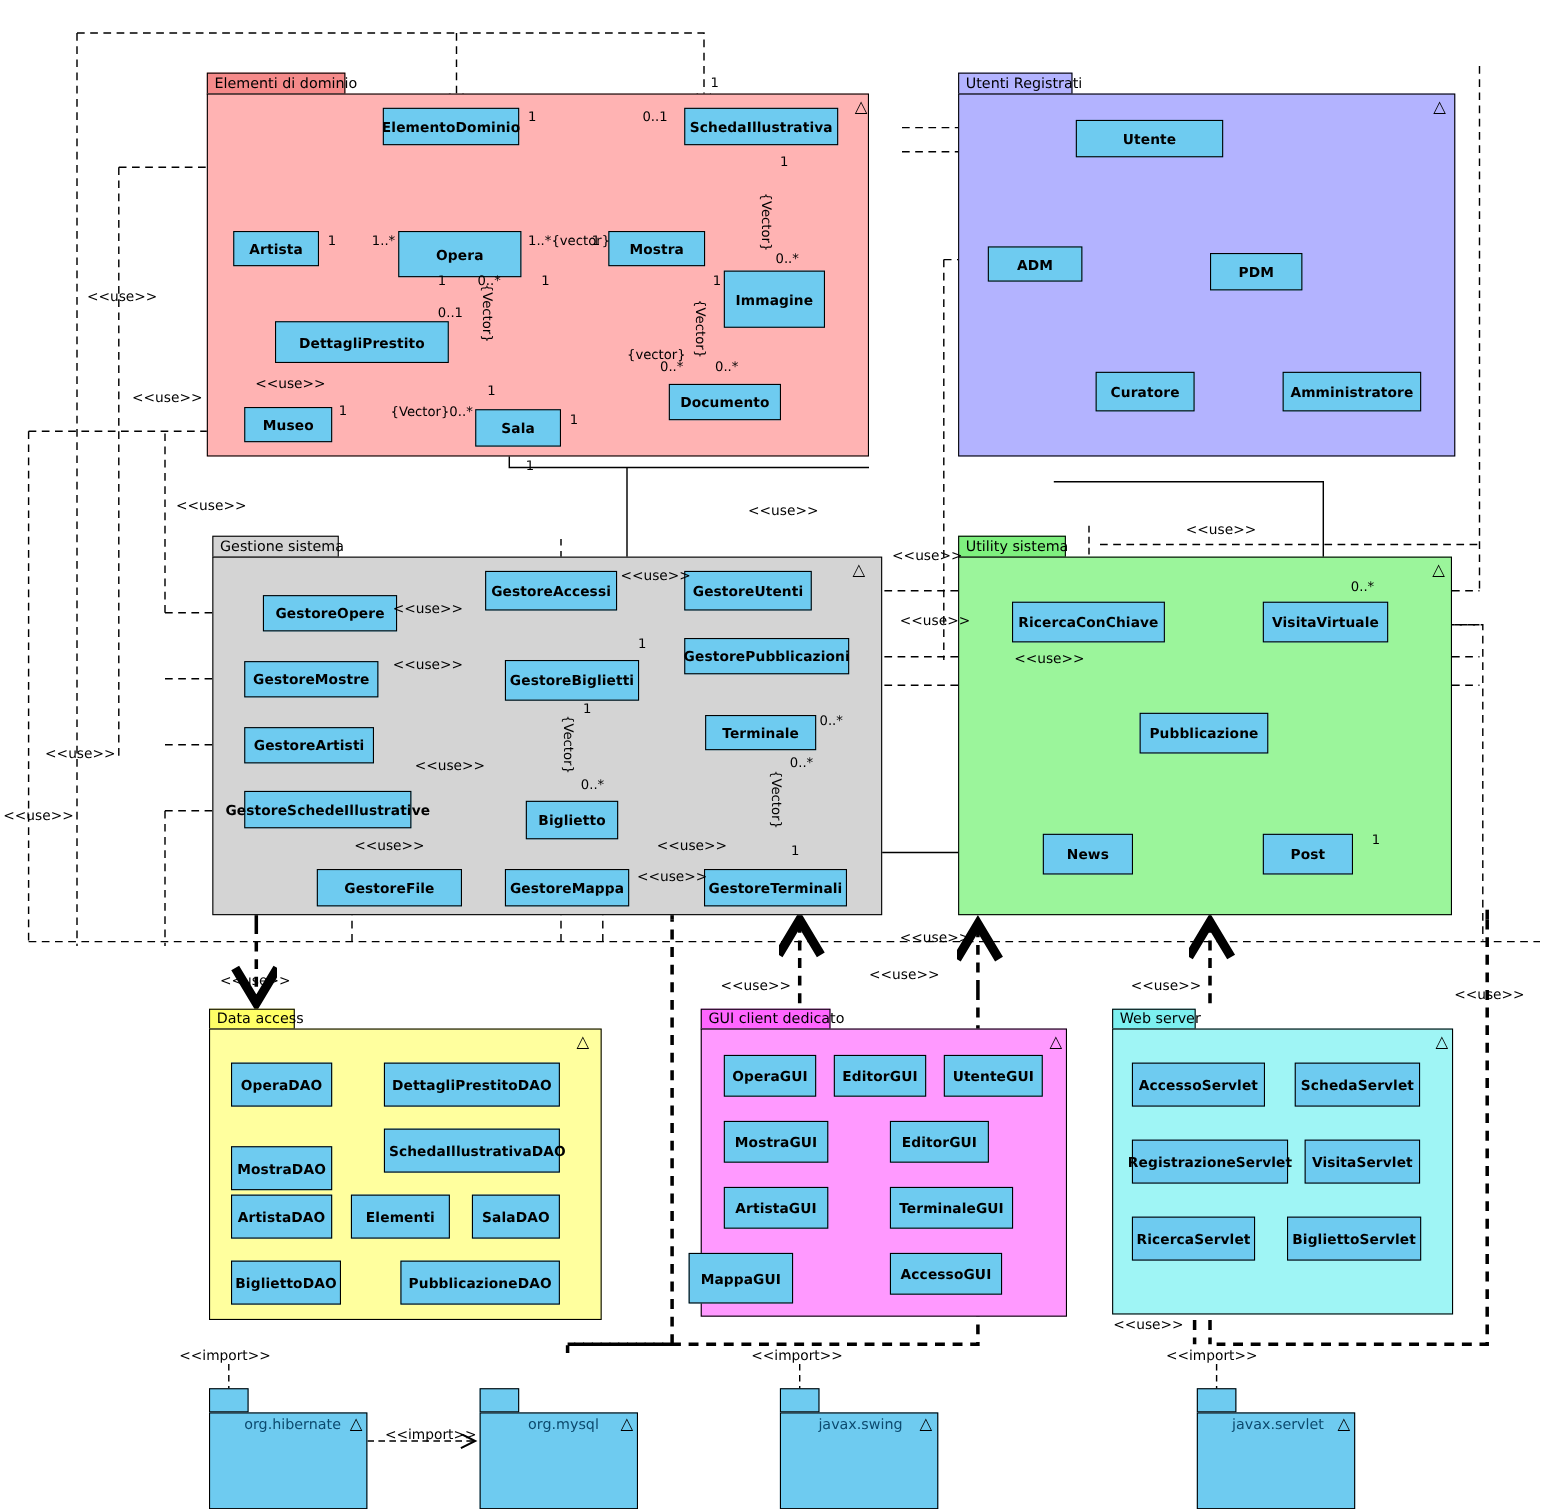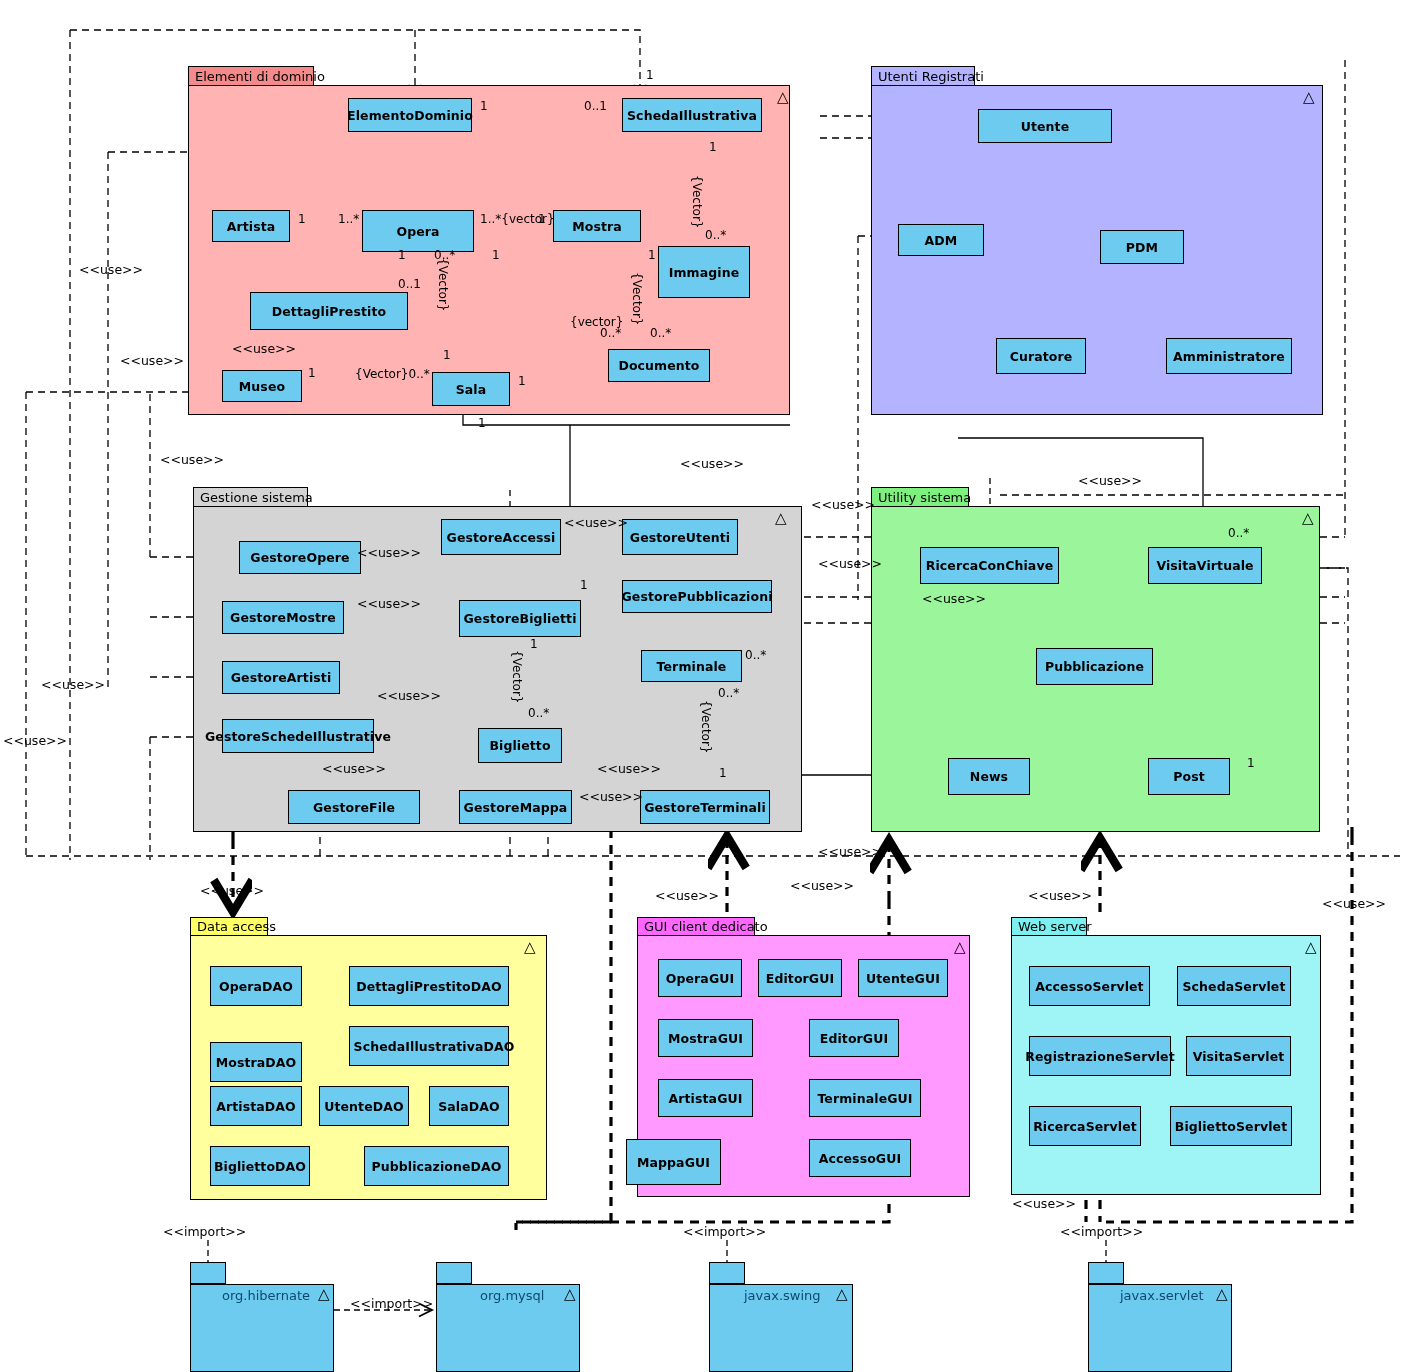--- a/index.html
+++ b/index.html
@@ -407,21 +407,21 @@
   <div class="cls" style="left:210px;top:1026px;width:92px;height:40px;margin-top:16px;">
       <span>MostraDAO</span>
     </div>
   <div class="cls" style="left:349px;top:1026px;width:160px;height:40px;padding-left:10px;">
       <span>SchedaIllustrativaDAO</span>
     </div>
   <div class="cls" style="left:210px;top:1086px;width:92px;height:40px;">
       <span>ArtistaDAO</span>
     </div>
   <div class="cls" style="left:319px;top:1086px;width:90px;height:40px;">
-      <span>UtenteDAO</span>
+      <span>Elementi</span>
     </div>
   <div class="cls" style="left:429px;top:1086px;width:80px;height:40px;">
       <span>SalaDAO</span>
     </div>
   <div class="cls" style="left:210px;top:1146px;width:100px;height:40px;">
       <span>BigliettoDAO</span>
     </div>
   <div class="cls" style="left:364px;top:1146px;width:145px;height:40px;">
       <span>PubblicazioneDAO</span>
     </div>

